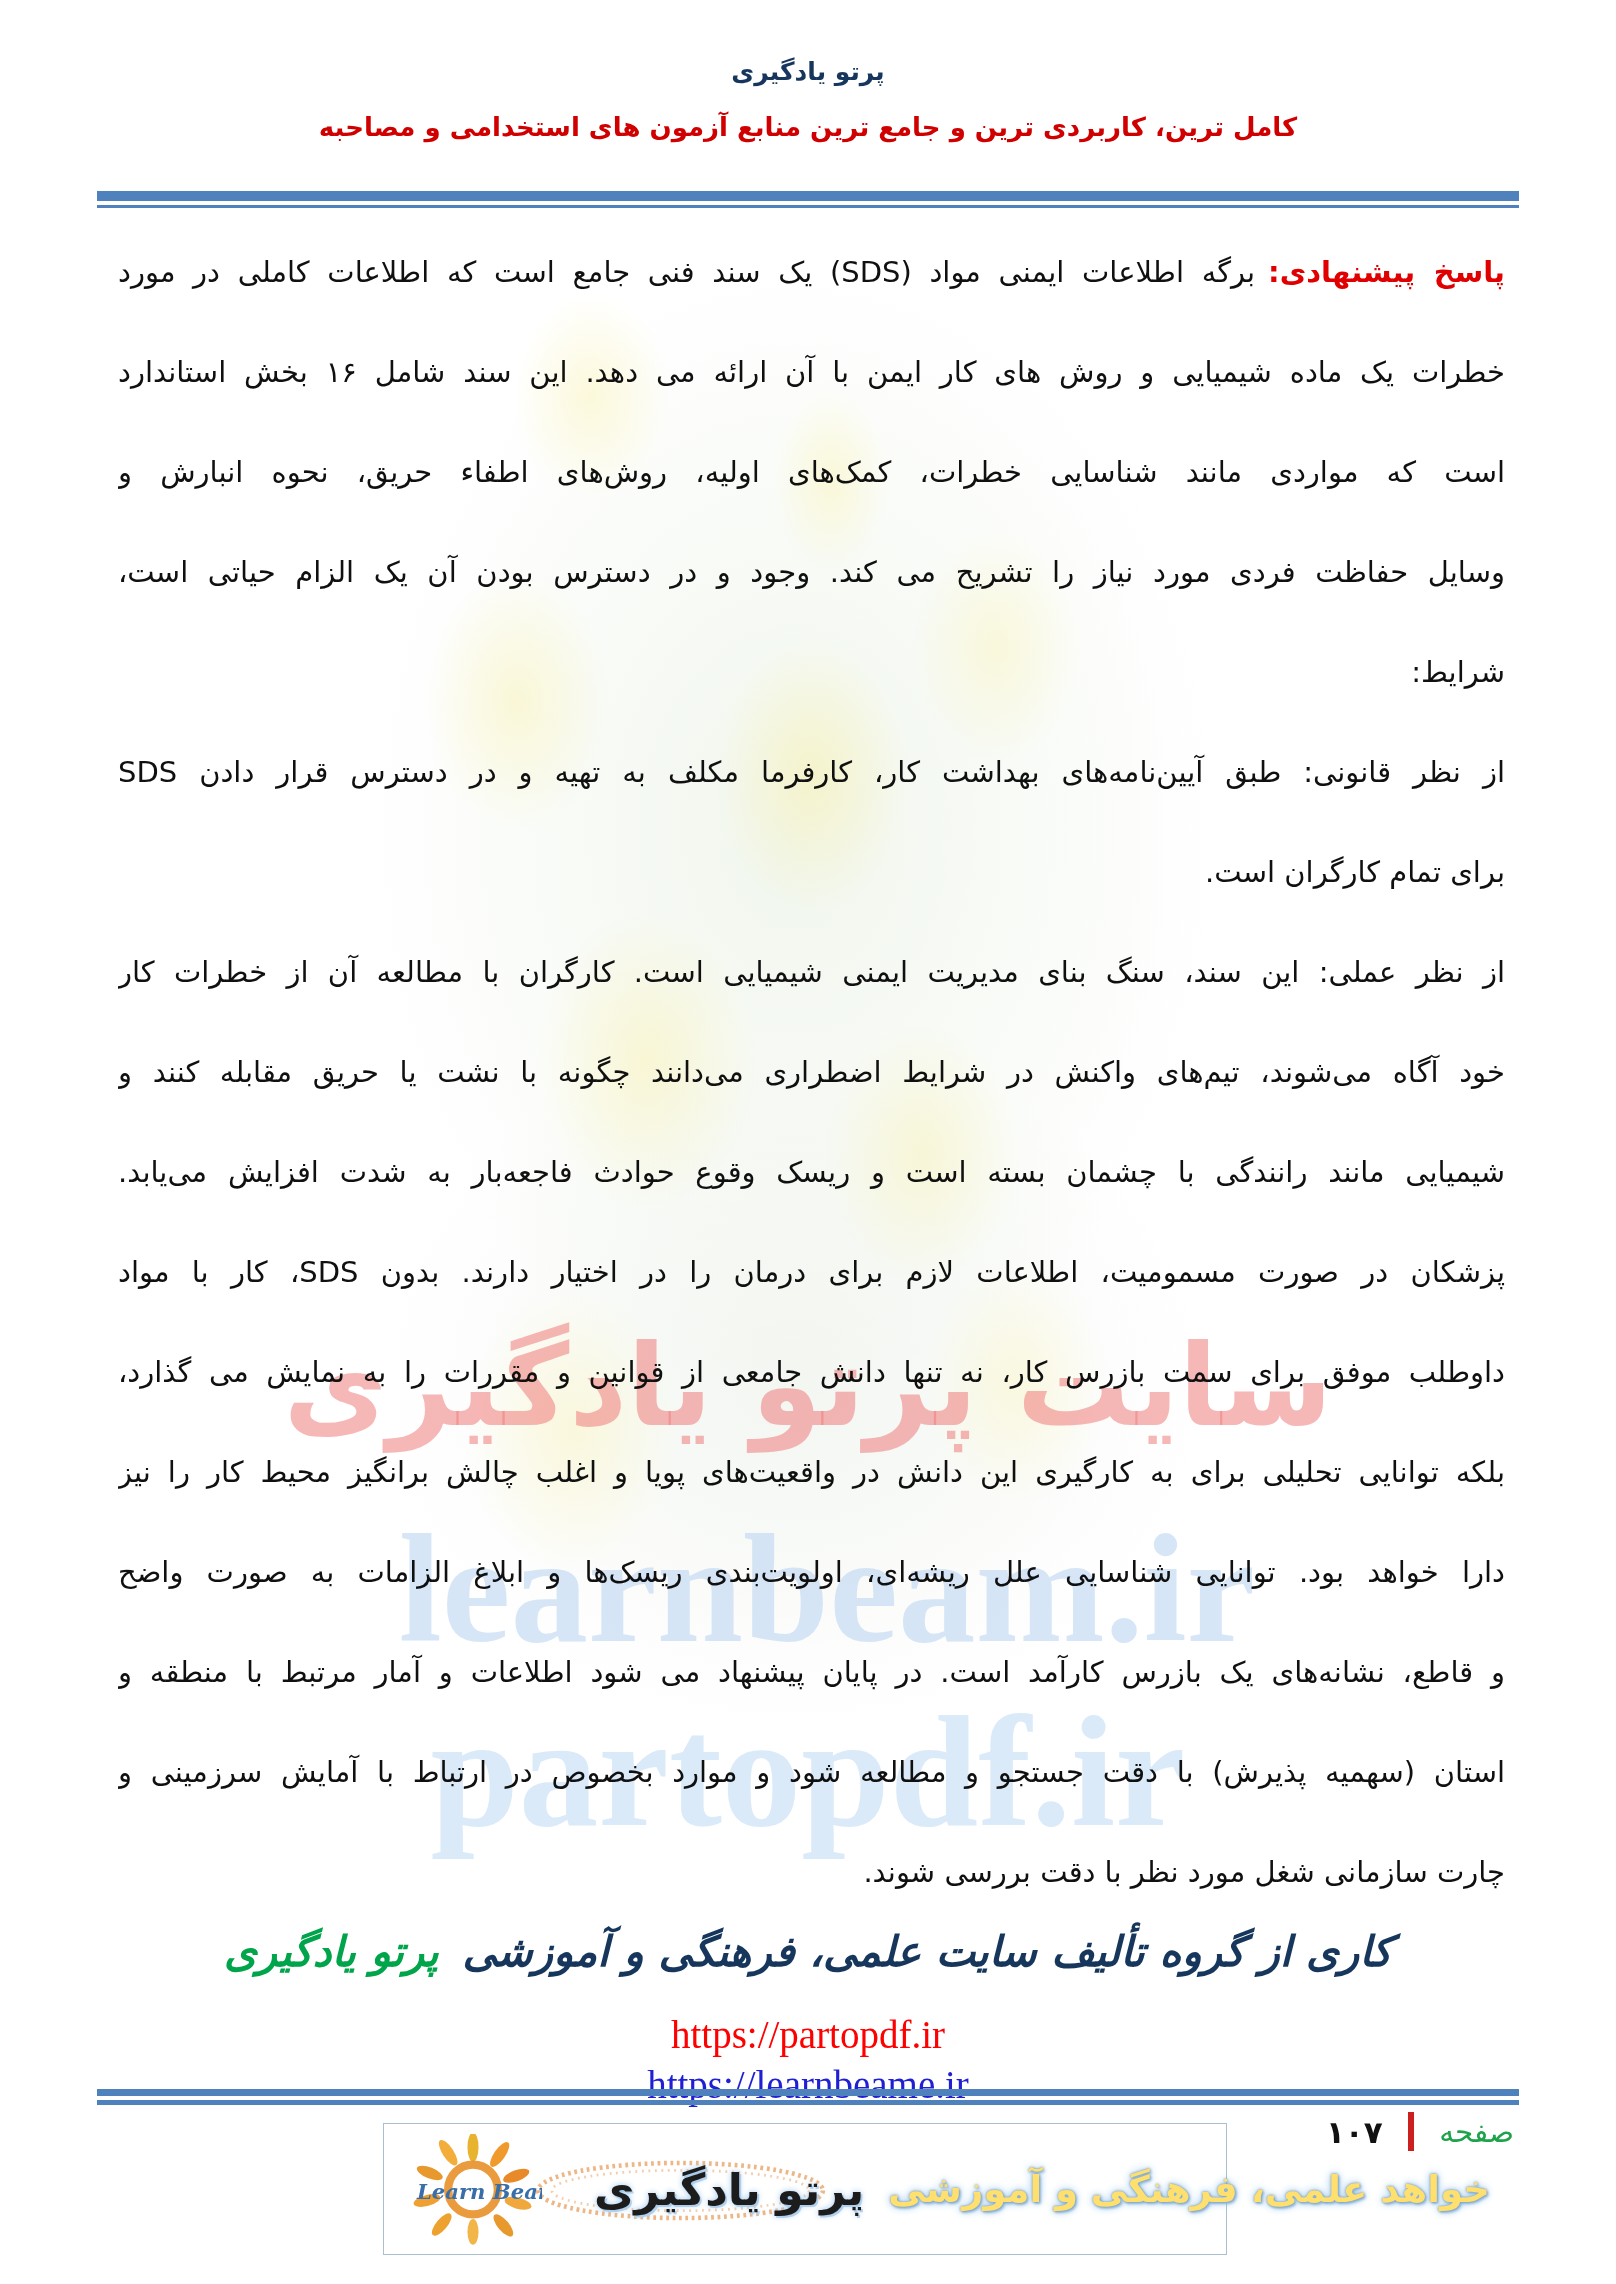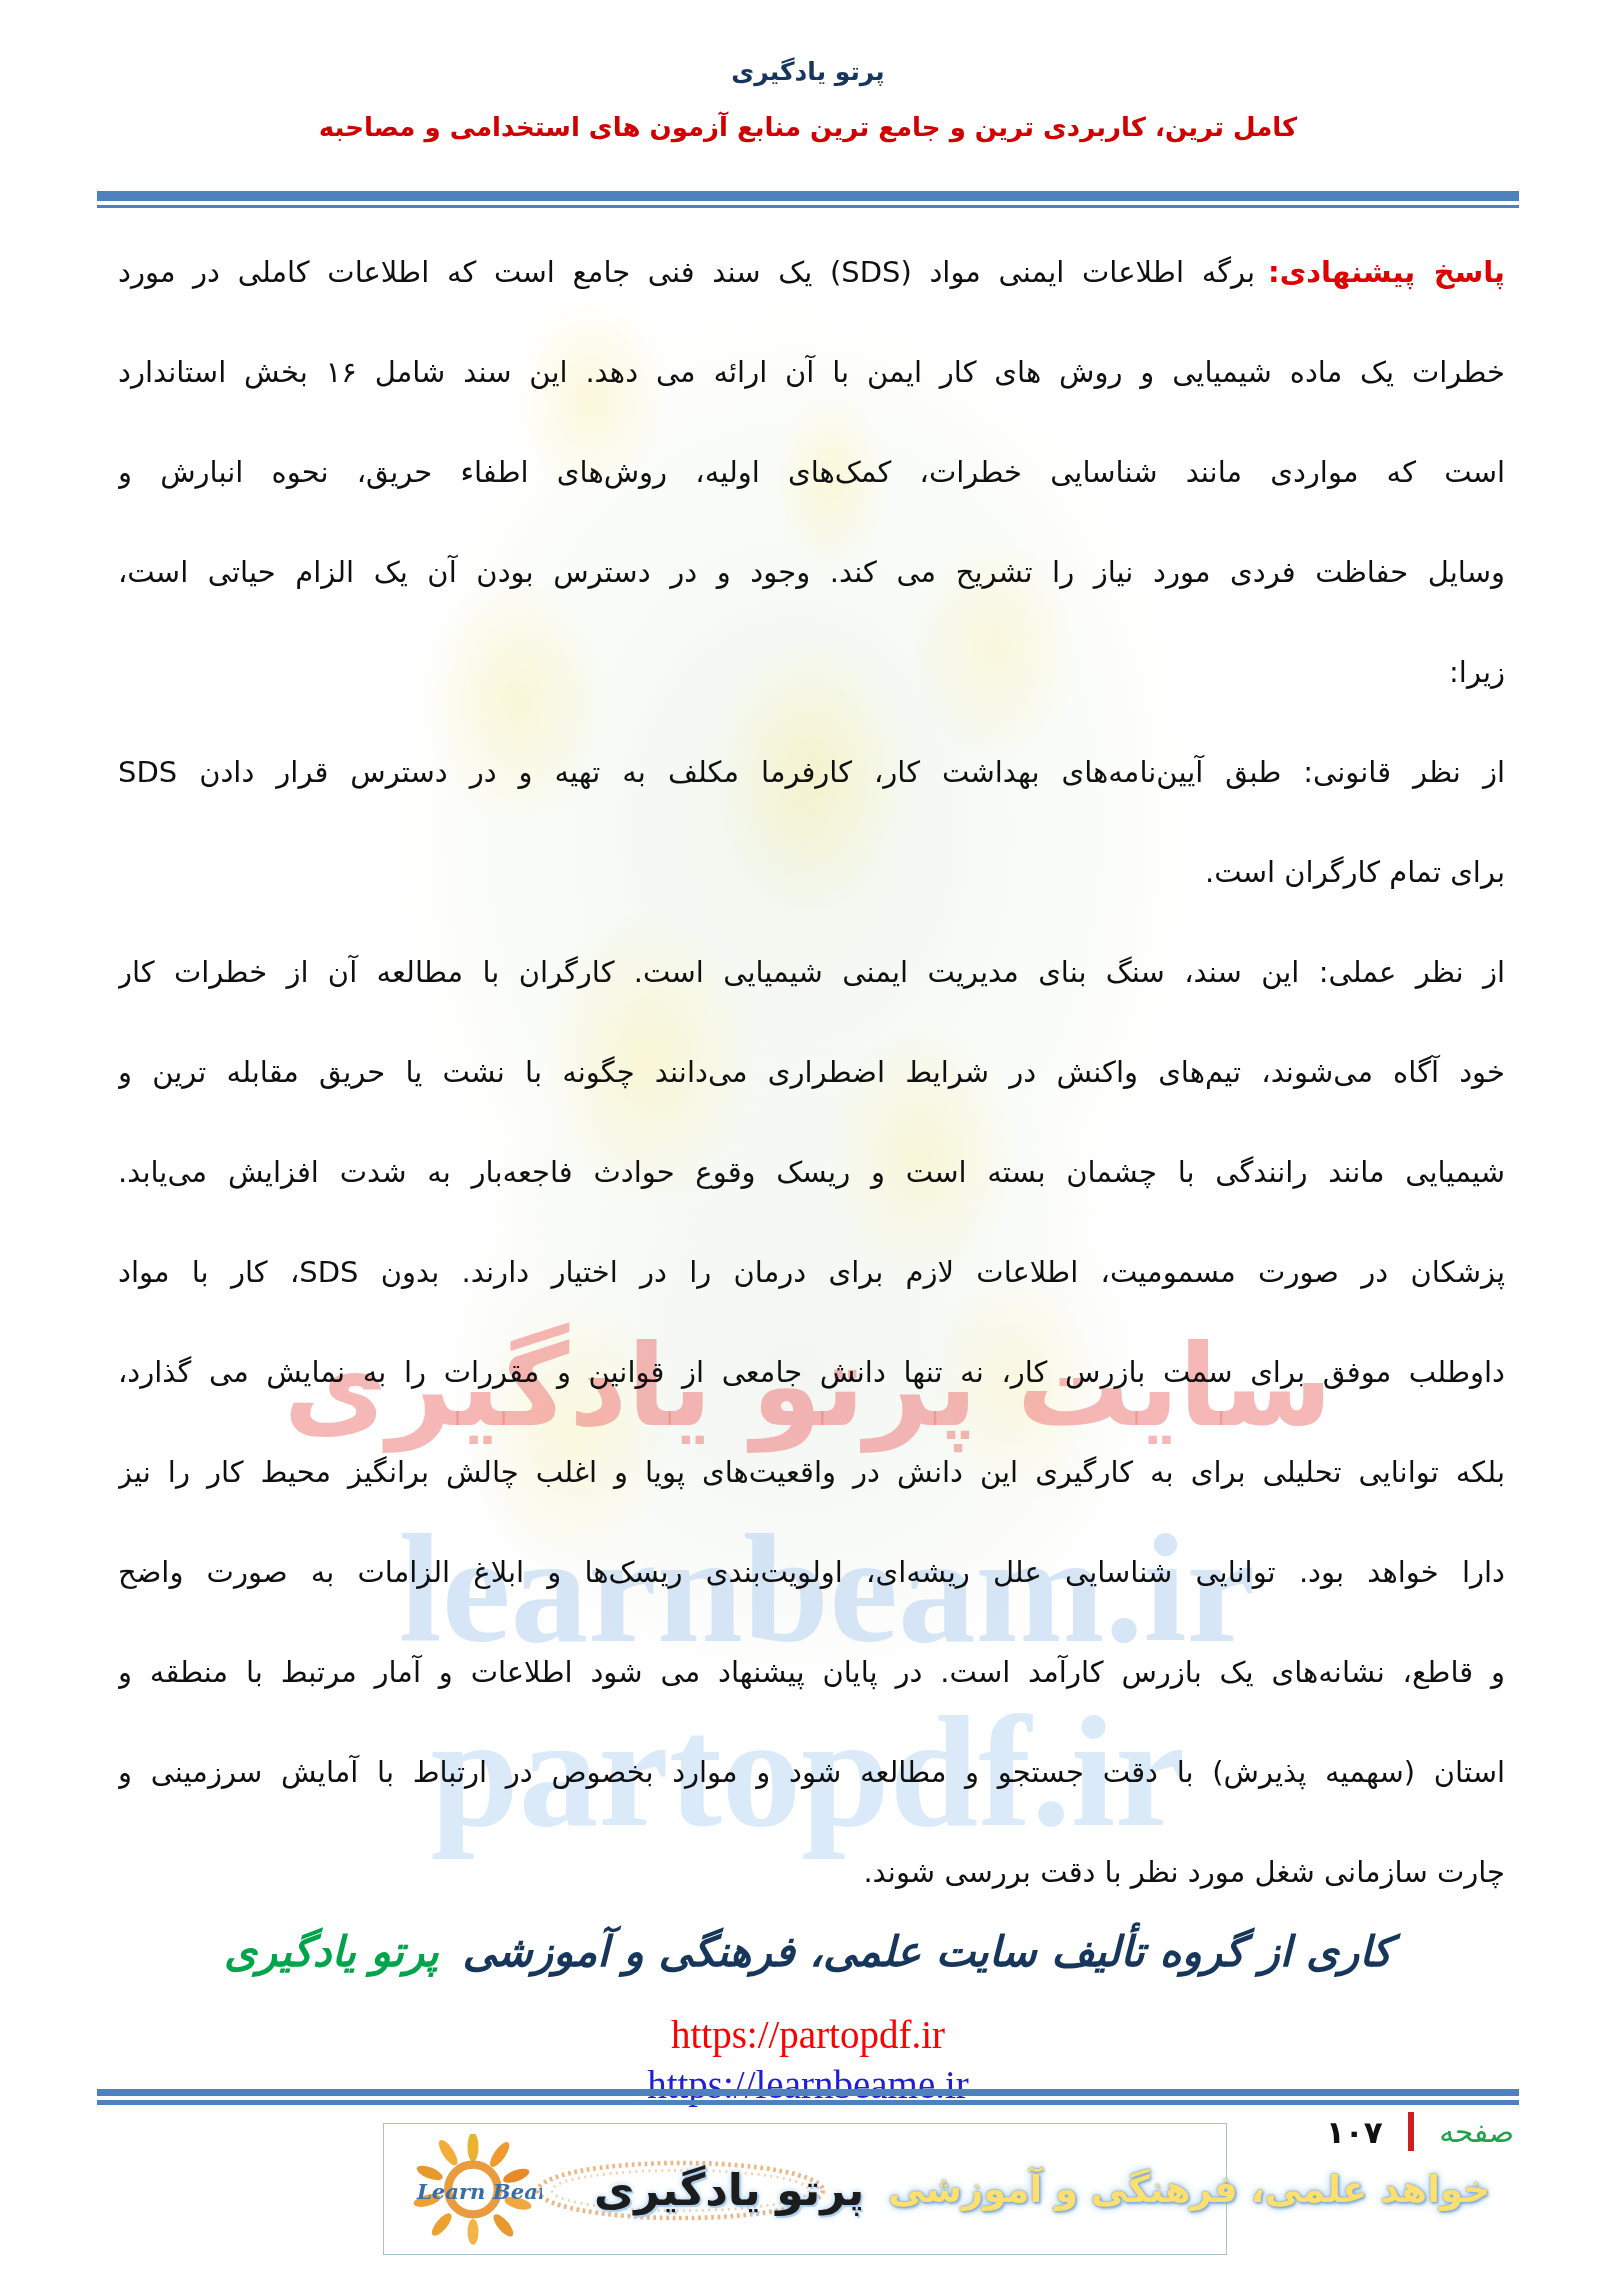--- a/index.html
+++ b/index.html
@@ -142,25 +142,25 @@
     <div class="thin"></div>
   </div>
 
   <div class="body-text">
     <div class="bline">
       <span class="lead-red">پاسخ پیشنهادی:</span><span>برگه اطلاعات ایمنی مواد (SDS) یک سند فنی جامع است که اطلاعات کاملی در مورد</span>
     </div>
     <div class="bline">خطرات یک ماده شیمیایی و روش های کار ایمن با آن ارائه می دهد. این سند شامل ۱۶ بخش استاندارد</div>
     <div class="bline">است که مواردی مانند شناسایی خطرات، کمک‌های اولیه، روش‌های اطفاء حریق، نحوه انبارش و</div>
     <div class="bline">وسایل حفاظت فردی مورد نیاز را تشریح می کند. وجود و در دسترس بودن آن یک الزام حیاتی است،</div>
-    <div class="bline short">زیرا:</div>
+    <div class="bline short">شرایط:</div>
     <div class="bline">از نظر قانونی: طبق آیین‌نامه‌های بهداشت کار، کارفرما مکلف به تهیه و در دسترس قرار دادن SDS</div>
     <div class="bline short">برای تمام کارگران است.</div>
     <div class="bline">از نظر عملی: این سند، سنگ بنای مدیریت ایمنی شیمیایی است. کارگران با مطالعه آن از خطرات کار</div>
-    <div class="bline">خود آگاه می‌شوند، تیم‌های واکنش در شرایط اضطراری می‌دانند چگونه با نشت یا حریق مقابله ترین و</div>
+    <div class="bline">خود آگاه می‌شوند، تیم‌های واکنش در شرایط اضطراری می‌دانند چگونه با نشت یا حریق مقابله کنند و</div>
     <div class="bline">شیمیایی مانند رانندگی با چشمان بسته است و ریسک وقوع حوادث فاجعه‌بار به شدت افزایش می‌یابد.</div>
     <div class="bline">پزشکان در صورت مسمومیت، اطلاعات لازم برای درمان را در اختیار دارند. بدون SDS، کار با مواد</div>
     <div class="bline">داوطلب موفق برای سمت بازرس کار، نه تنها دانش جامعی از قوانین و مقررات را به نمایش می گذارد،</div>
     <div class="bline">بلکه توانایی تحلیلی برای به کارگیری این دانش در واقعیت‌های پویا و اغلب چالش برانگیز محیط کار را نیز</div>
     <div class="bline">دارا خواهد بود. توانایی شناسایی علل ریشه‌ای، اولویت‌بندی ریسک‌ها و ابلاغ الزامات به صورت واضح</div>
     <div class="bline">و قاطع، نشانه‌های یک بازرس کارآمد است. در پایان پیشنهاد می شود اطلاعات و آمار مرتبط با منطقه و</div>
     <div class="bline">استان (سهمیه پذیرش) با دقت جستجو و مطالعه شود و موارد بخصوص در ارتباط با آمایش سرزمینی و</div>
     <div class="bline short">چارت سازمانی شغل مورد نظر با دقت بررسی شوند.</div>
   </div>
 

